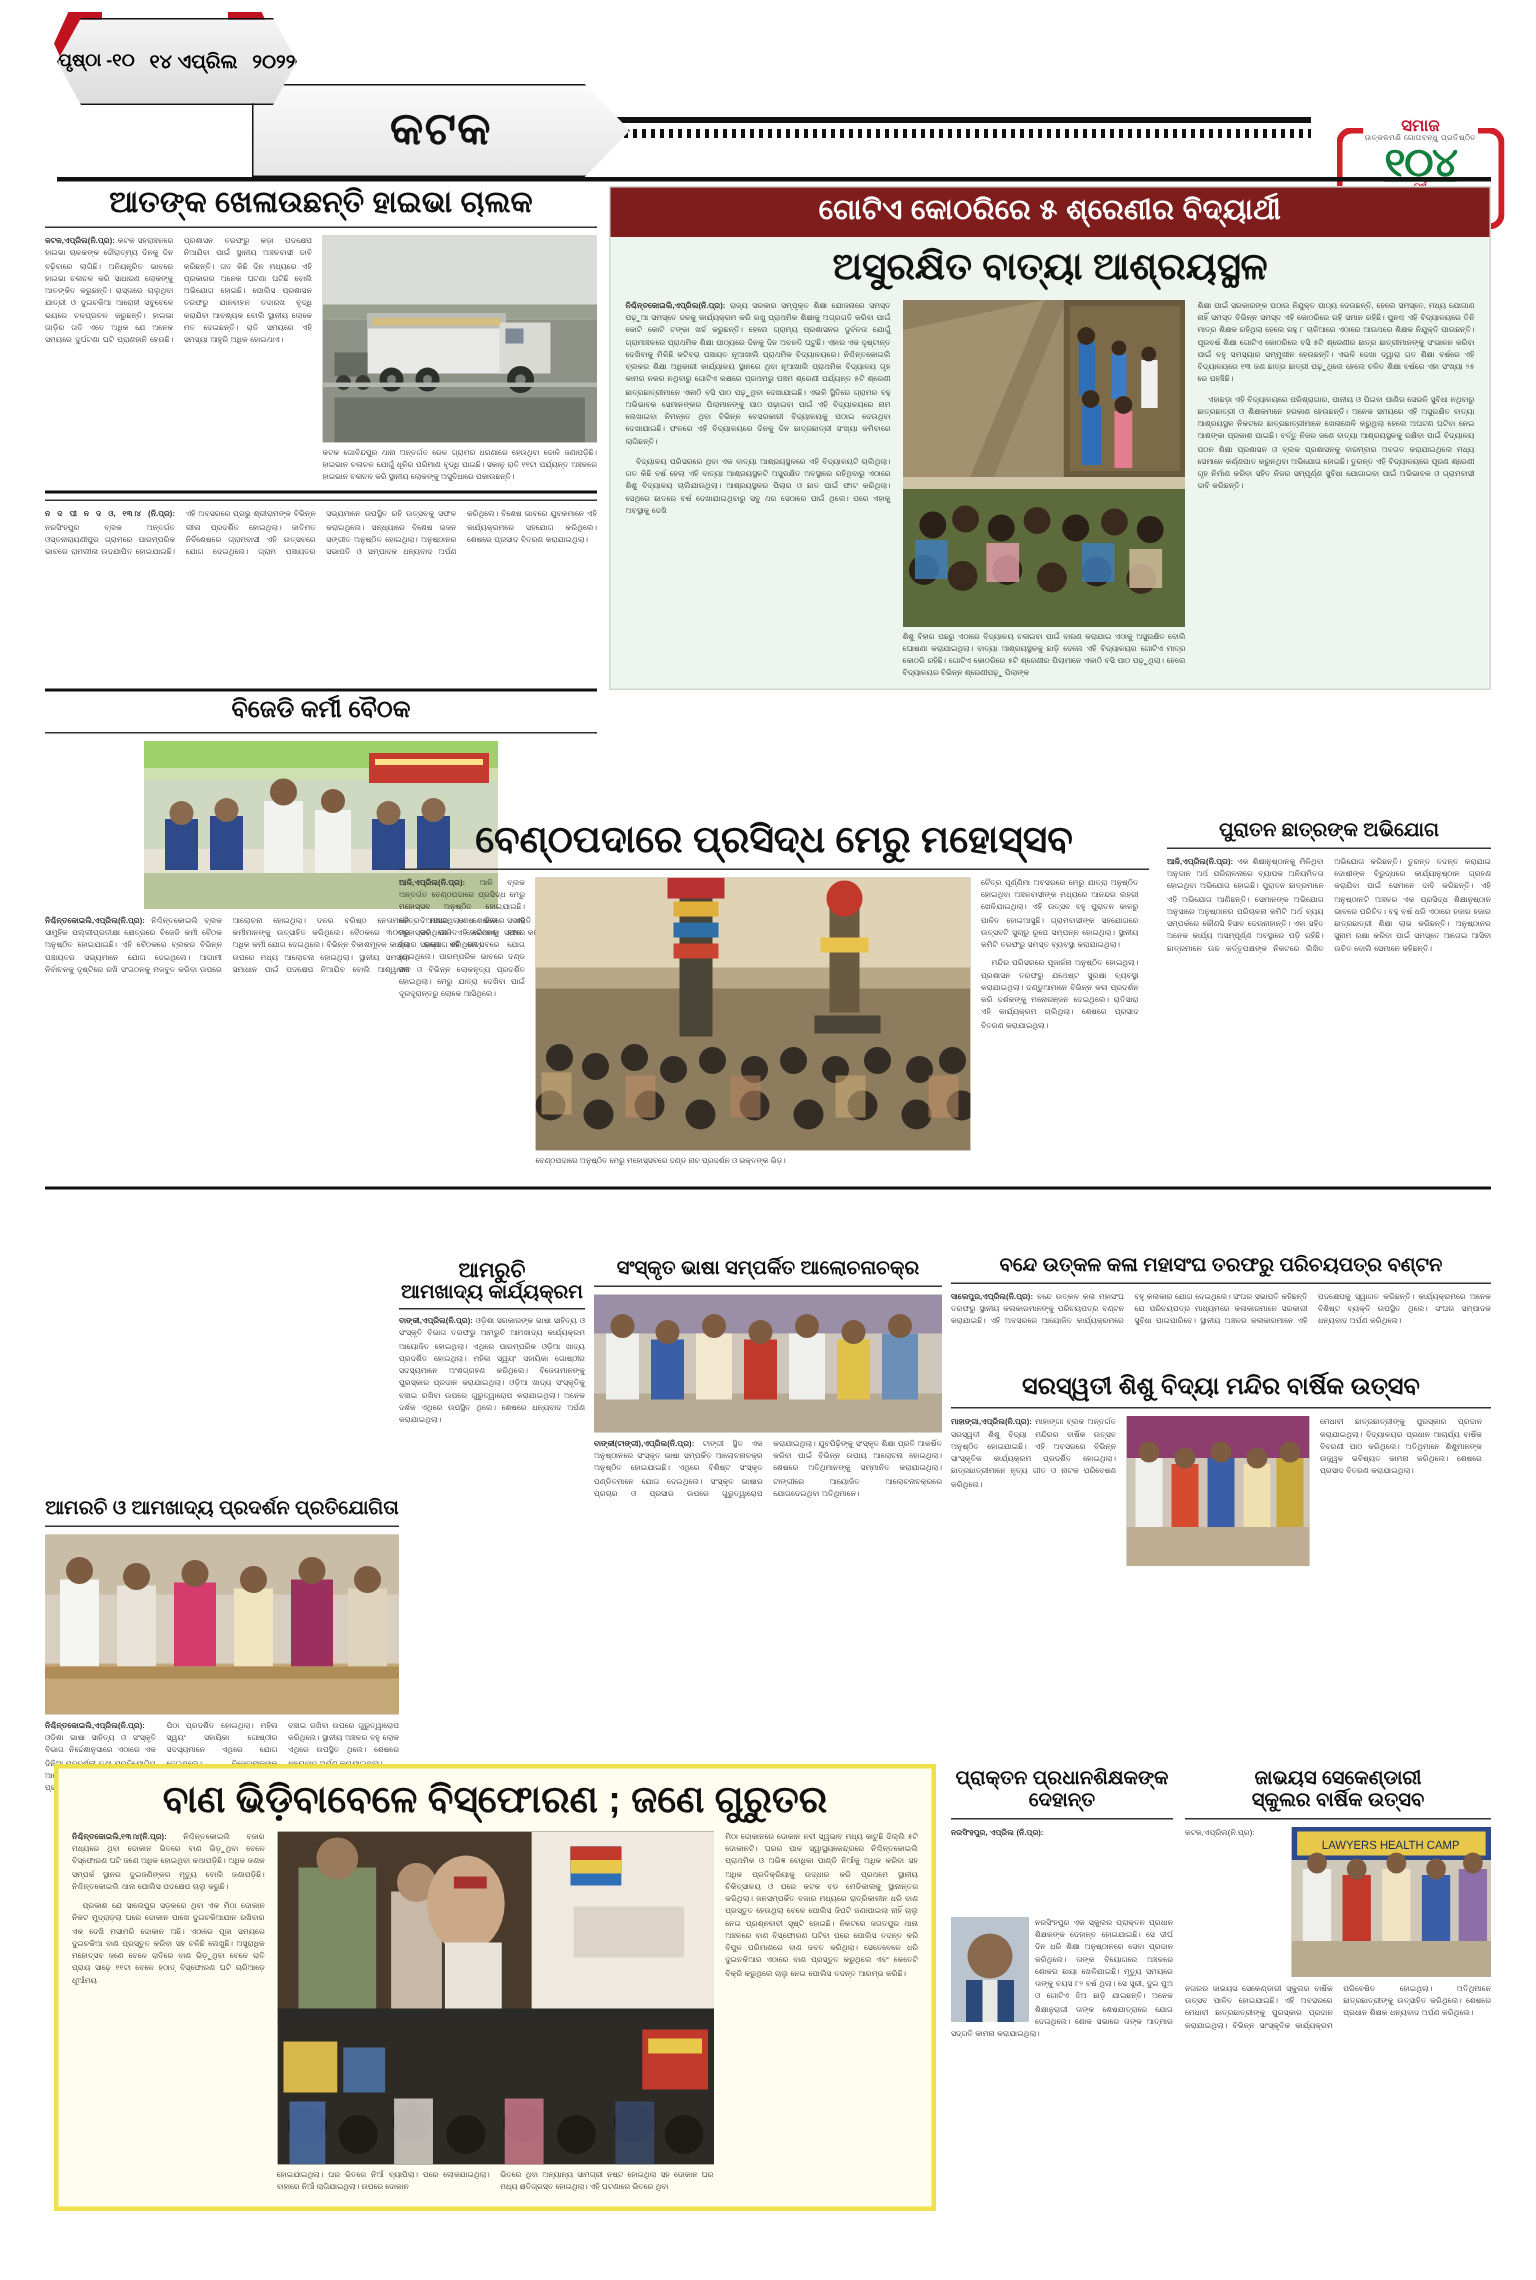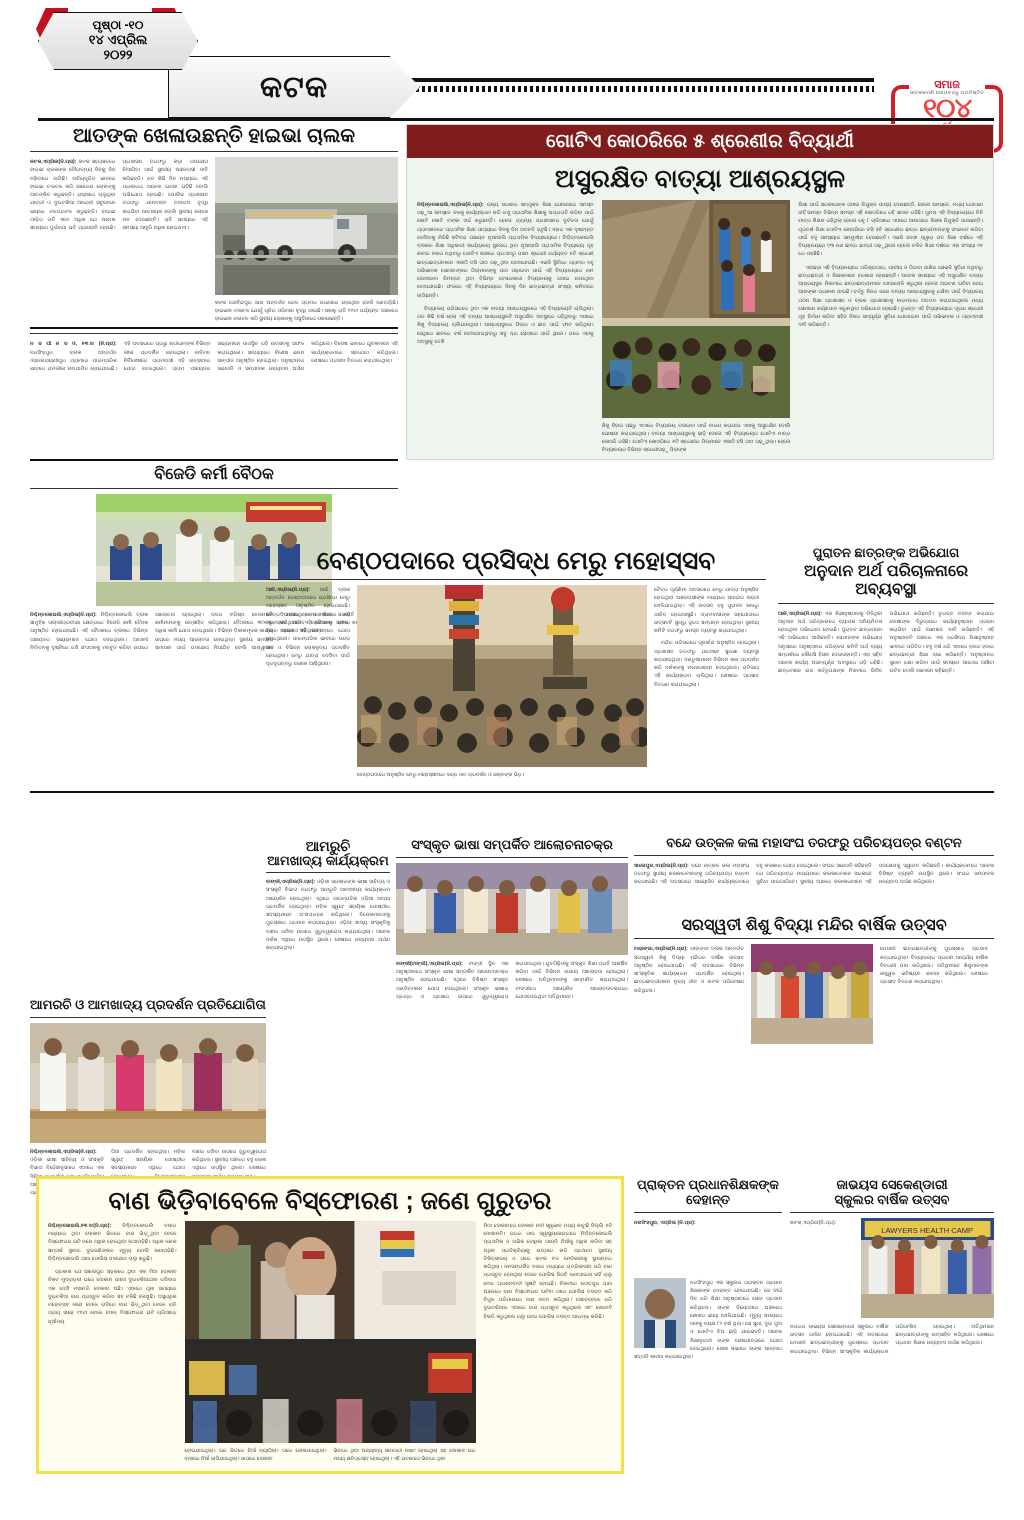--- a/index.html
+++ b/index.html
@@ -11,21 +11,21 @@
   }
   .page { position:relative; width:1024px; height:1520px; background:#fff; padding:0; }
 
   
   .masthead { position:relative; height:78px; padding:12px 30px 0 38px; }
   .hex-badge {
     position:relative; width:160px; height:58px;
     background:linear-gradient(#f4f4f4,#dcdcdc);
     border:1.5px solid #111;
     clip-path:polygon(10% 0, 90% 0, 100% 50%, 90% 100%, 10% 100%, 0 50%);
-    display:flex; flex-direction:column; align-items:center; justify-content:center;
+    display:flex; align-items:center; justify-content:space-between;
     z-index:3;
   }
   .hex-badge .l1 { font-size:12px; font-weight:bold; color:#000; line-height:1.15; }
   .hex-badge .l2 { font-size:13px; font-weight:bold; color:#000; line-height:1.15; }
   .hex-badge .l3 { font-size:13px; font-weight:bold; color:#000; line-height:1.15; }
   .red-chip-l, .red-chip-r {
     position:absolute; top:8px; width:32px; height:42px; background:#c1121f; z-index:1;
   }
   .red-chip-l { left:36px; clip-path:polygon(30% 0,100% 0,100% 100%,30% 100%,0 50%); }
   .red-chip-r { left:152px; clip-path:polygon(0 0,70% 0,100% 50%,70% 100%,0 100%); }
@@ -46,21 +46,21 @@
   .logo-brackets { position:relative; width:112px; height:72px; display:flex;
     align-items:center; justify-content:center;margin-top:40px; }
   .logo-brackets::before, .logo-brackets::after {
     content:""; position:absolute; top:6px; width:14px; height:60px;
     border:4px solid #cf1f28; }
   .logo-brackets::before { left:0; border-right:none; border-radius:10px 0 0 10px; }
   .logo-brackets::after { right:0; border-left:none; border-radius:0 10px 10px 0; }
   .logo-inner { text-align:center; line-height:1; }
   .logo-inner .lg-top { font-size:11px; font-weight:bold; color:#c8102e; }
   .logo-inner .lg-sub { font-size:5px; color:#444; letter-spacing:.3px; }
-  .logo-inner .lg-num { font-size:27px; font-weight:bold; color:#ef4444; letter-spacing:-1px;text-decoration:underline; }
+  .logo-inner .lg-num { font-size:27px; font-weight:bold; color:#15803d; letter-spacing:-1px;text-decoration:underline; }
   .logo-inner .lg-name { font-size:6px; color:#c8102e; font-weight:bold; }
   .logo-inner .lg-years { font-size:5px; color:#333; letter-spacing:.5px; }
   .mast-divider { position:absolute; left:38px; right:30px; top:118px; height:3px; background:#111; }
 
   
   .content { position:absolute; left:30px; top:124px; width:964px; }
   .hl { font-weight:bold; color:#111; text-align:center; line-height:1.15; }
   .hl-xl { font-size:25px; }
   .hl-lg { font-size:20px; }
   .hl-md { font-size:16px; }
@@ -373,21 +373,20 @@
       </div>
       <div style="width:105px;">
         <div class="bt">ଚୈତ୍ର ପୂର୍ଣ୍ଣିମା ଅବସରରେ ମେରୁ ଯାତ୍ରା ଅନୁଷ୍ଠିତ ହୋଇଥିବା ଅଞ୍ଚଳବାସୀଙ୍କ ମଧ୍ୟରେ ଆନନ୍ଦର ଲହରୀ ଖେଳିଯାଇଥିଲା। ଏହି ଉତ୍ସବ ବହୁ ପୁରାତନ କାଳରୁ ପାଳିତ ହୋଇଆସୁଛି। ଗ୍ରାମବାସୀଙ୍କ ସହଯୋଗରେ ଉତ୍ସବଟି ସୁଚାରୁ ରୂପେ ସମ୍ପନ୍ନ ହୋଇଥିଲା। ସ୍ଥାନୀୟ କମିଟି ତରଫରୁ ସମସ୍ତ ବ୍ୟବସ୍ଥା କରାଯାଇଥିଲା।</div>
         <div class="bt" style="margin-top:4px; text-indent:7px;">ମନ୍ଦିର ପରିସରରେ ପୂଜାର୍ଚ୍ଚନା ଅନୁଷ୍ଠିତ ହୋଇଥିଲା। ପ୍ରଶାସନ ତରଫରୁ ଯଥେଷ୍ଟ ସୁରକ୍ଷା ବ୍ୟବସ୍ଥା କରାଯାଇଥିଲା। ଦଣ୍ଡୁଆମାନେ ବିଭିନ୍ନ କଳା ପ୍ରଦର୍ଶନ କରି ଦର୍ଶକଙ୍କୁ ମନୋରଞ୍ଜନ ଦେଇଥିଲେ। ରାତିସାରା ଏହି କାର୍ଯ୍ୟକ୍ରମ ଚାଲିଥିଲା। ଶେଷରେ ପ୍ରସାଦ ବିତରଣ କରାଯାଇଥିଲା।</div>
       </div>
     </div>
   </div>
 
   <div style="position:absolute; left:778px; top:546px; width:216px;">
     <div class="hl hl-sm">ପୁରାତନ ଛାତ୍ରଙ୍କ ଅଭିଯୋଗ</div>
-    <div class="hl hl-md" style="margin-top:1px;">ଅନୁଦାନ ଅର୍ଥ ପରିଚାଳନାରେ ଅବ୍ୟବସ୍ଥା</div>
     <div style="border-top:1px solid #333; margin:4px 0 5px;"></div>
     <div class="bt c2" style="height:260px;"><b>ଆଳି,ଏପ୍ରିଲ(ନି.ପ୍ର):</b> <span>ଏକ ଶିକ୍ଷାନୁଷ୍ଠାନକୁ ମିଳିଥିବା ଅନୁଦାନ ଅର୍ଥ ପରିଚାଳନାରେ ବ୍ୟାପକ ଅନିୟମିତତା ହୋଇଥିବା ଅଭିଯୋଗ ହୋଇଛି। ପୁରାତନ ଛାତ୍ରମାନେ ଏହି ଅଭିଯୋଗ ଆଣିଛନ୍ତି। ସେମାନଙ୍କ ଅଭିଯୋଗ ଅନୁସାରେ ଅନୁଷ୍ଠାନର ପରିଚାଳନା କମିଟି ଅର୍ଥ ବ୍ୟୟ ସମ୍ପର୍କରେ କୌଣସି ହିସାବ ଦେଉନାହାନ୍ତି। ଏହା ସହିତ ଅନେକ କାର୍ଯ୍ୟ ଅସମ୍ପୂର୍ଣ୍ଣ ଅବସ୍ଥାରେ ପଡ଼ି ରହିଛି। ଛାତ୍ରମାନେ ଉଚ୍ଚ କର୍ତ୍ତୃପକ୍ଷଙ୍କ ନିକଟରେ ଲିଖିତ ଅଭିଯୋଗ କରିଛନ୍ତି। ତୁରନ୍ତ ତଦନ୍ତ କରାଯାଇ ଦୋଷୀଙ୍କ ବିରୁଦ୍ଧରେ କାର୍ଯ୍ୟାନୁଷ୍ଠାନ ଗ୍ରହଣ କରାଯିବା ପାଇଁ ସେମାନେ ଦାବି କରିଛନ୍ତି। ଏହି ଅନୁଷ୍ଠାନଟି ଅଞ୍ଚଳର ଏକ ପ୍ରସିଦ୍ଧ ଶିକ୍ଷାନୁଷ୍ଠାନ ଭାବରେ ପରିଚିତ। ବହୁ ବର୍ଷ ଧରି ଏଠାରେ ହଜାର ହଜାର ଛାତ୍ରଛାତ୍ରୀ ଶିକ୍ଷା ଲାଭ କରିଛନ୍ତି। ଅନୁଷ୍ଠାନର ସୁନାମ ରକ୍ଷା କରିବା ପାଇଁ ସମସ୍ତେ ଆଗେଇ ଆସିବା ଉଚିତ ବୋଲି ସେମାନେ କହିଛନ୍ତି।</span></div>
   </div>
 
   <div style="position:absolute; left:266px; top:838px; width:124px;">
     <div class="hl hl-xs">ଆମରୁଚି</div>
     <div class="hl hl-sm">ଆମଖାଦ୍ୟ କାର୍ଯ୍ୟକ୍ରମ</div>
     <div style="border-top:1px solid #333; margin:3px 0 4px;"></div>
     <div class="bt" style="height:300px;"><b>ବାଙ୍କୀ,ଏପ୍ରିଲ(ନି.ପ୍ର):</b> <span>ଓଡ଼ିଶା ସରକାରଙ୍କ ଭାଷା ସାହିତ୍ୟ ଓ ସଂସ୍କୃତି ବିଭାଗ ତରଫରୁ ଆମରୁଚି ଆମଖାଦ୍ୟ କାର୍ଯ୍ୟକ୍ରମ ଆୟୋଜିତ ହୋଇଥିଲା। ଏଥିରେ ପାରମ୍ପରିକ ଓଡ଼ିଆ ଖାଦ୍ୟ ପ୍ରଦର୍ଶିତ ହୋଇଥିଲା। ମହିଳା ସ୍ୱୟଂ ସହାୟିକା ଗୋଷ୍ଠୀର ସଦସ୍ୟମାନେ ଅଂଶଗ୍ରହଣ କରିଥିଲେ। ବିଜେତାମାନଙ୍କୁ ପୁରସ୍କାର ପ୍ରଦାନ କରାଯାଇଥିଲା। ଓଡ଼ିଆ ଖାଦ୍ୟ ସଂସ୍କୃତିକୁ ବଞ୍ଚାଇ ରଖିବା ଉପରେ ଗୁରୁତ୍ୱାରୋପ କରାଯାଇଥିଲା। ଅନେକ ଦର୍ଶକ ଏଥିରେ ଉପସ୍ଥିତ ଥିଲେ। ଶେଷରେ ଧନ୍ୟବାଦ ଅର୍ପଣ କରାଯାଇଥିଲା।</span></div>
   </div>

